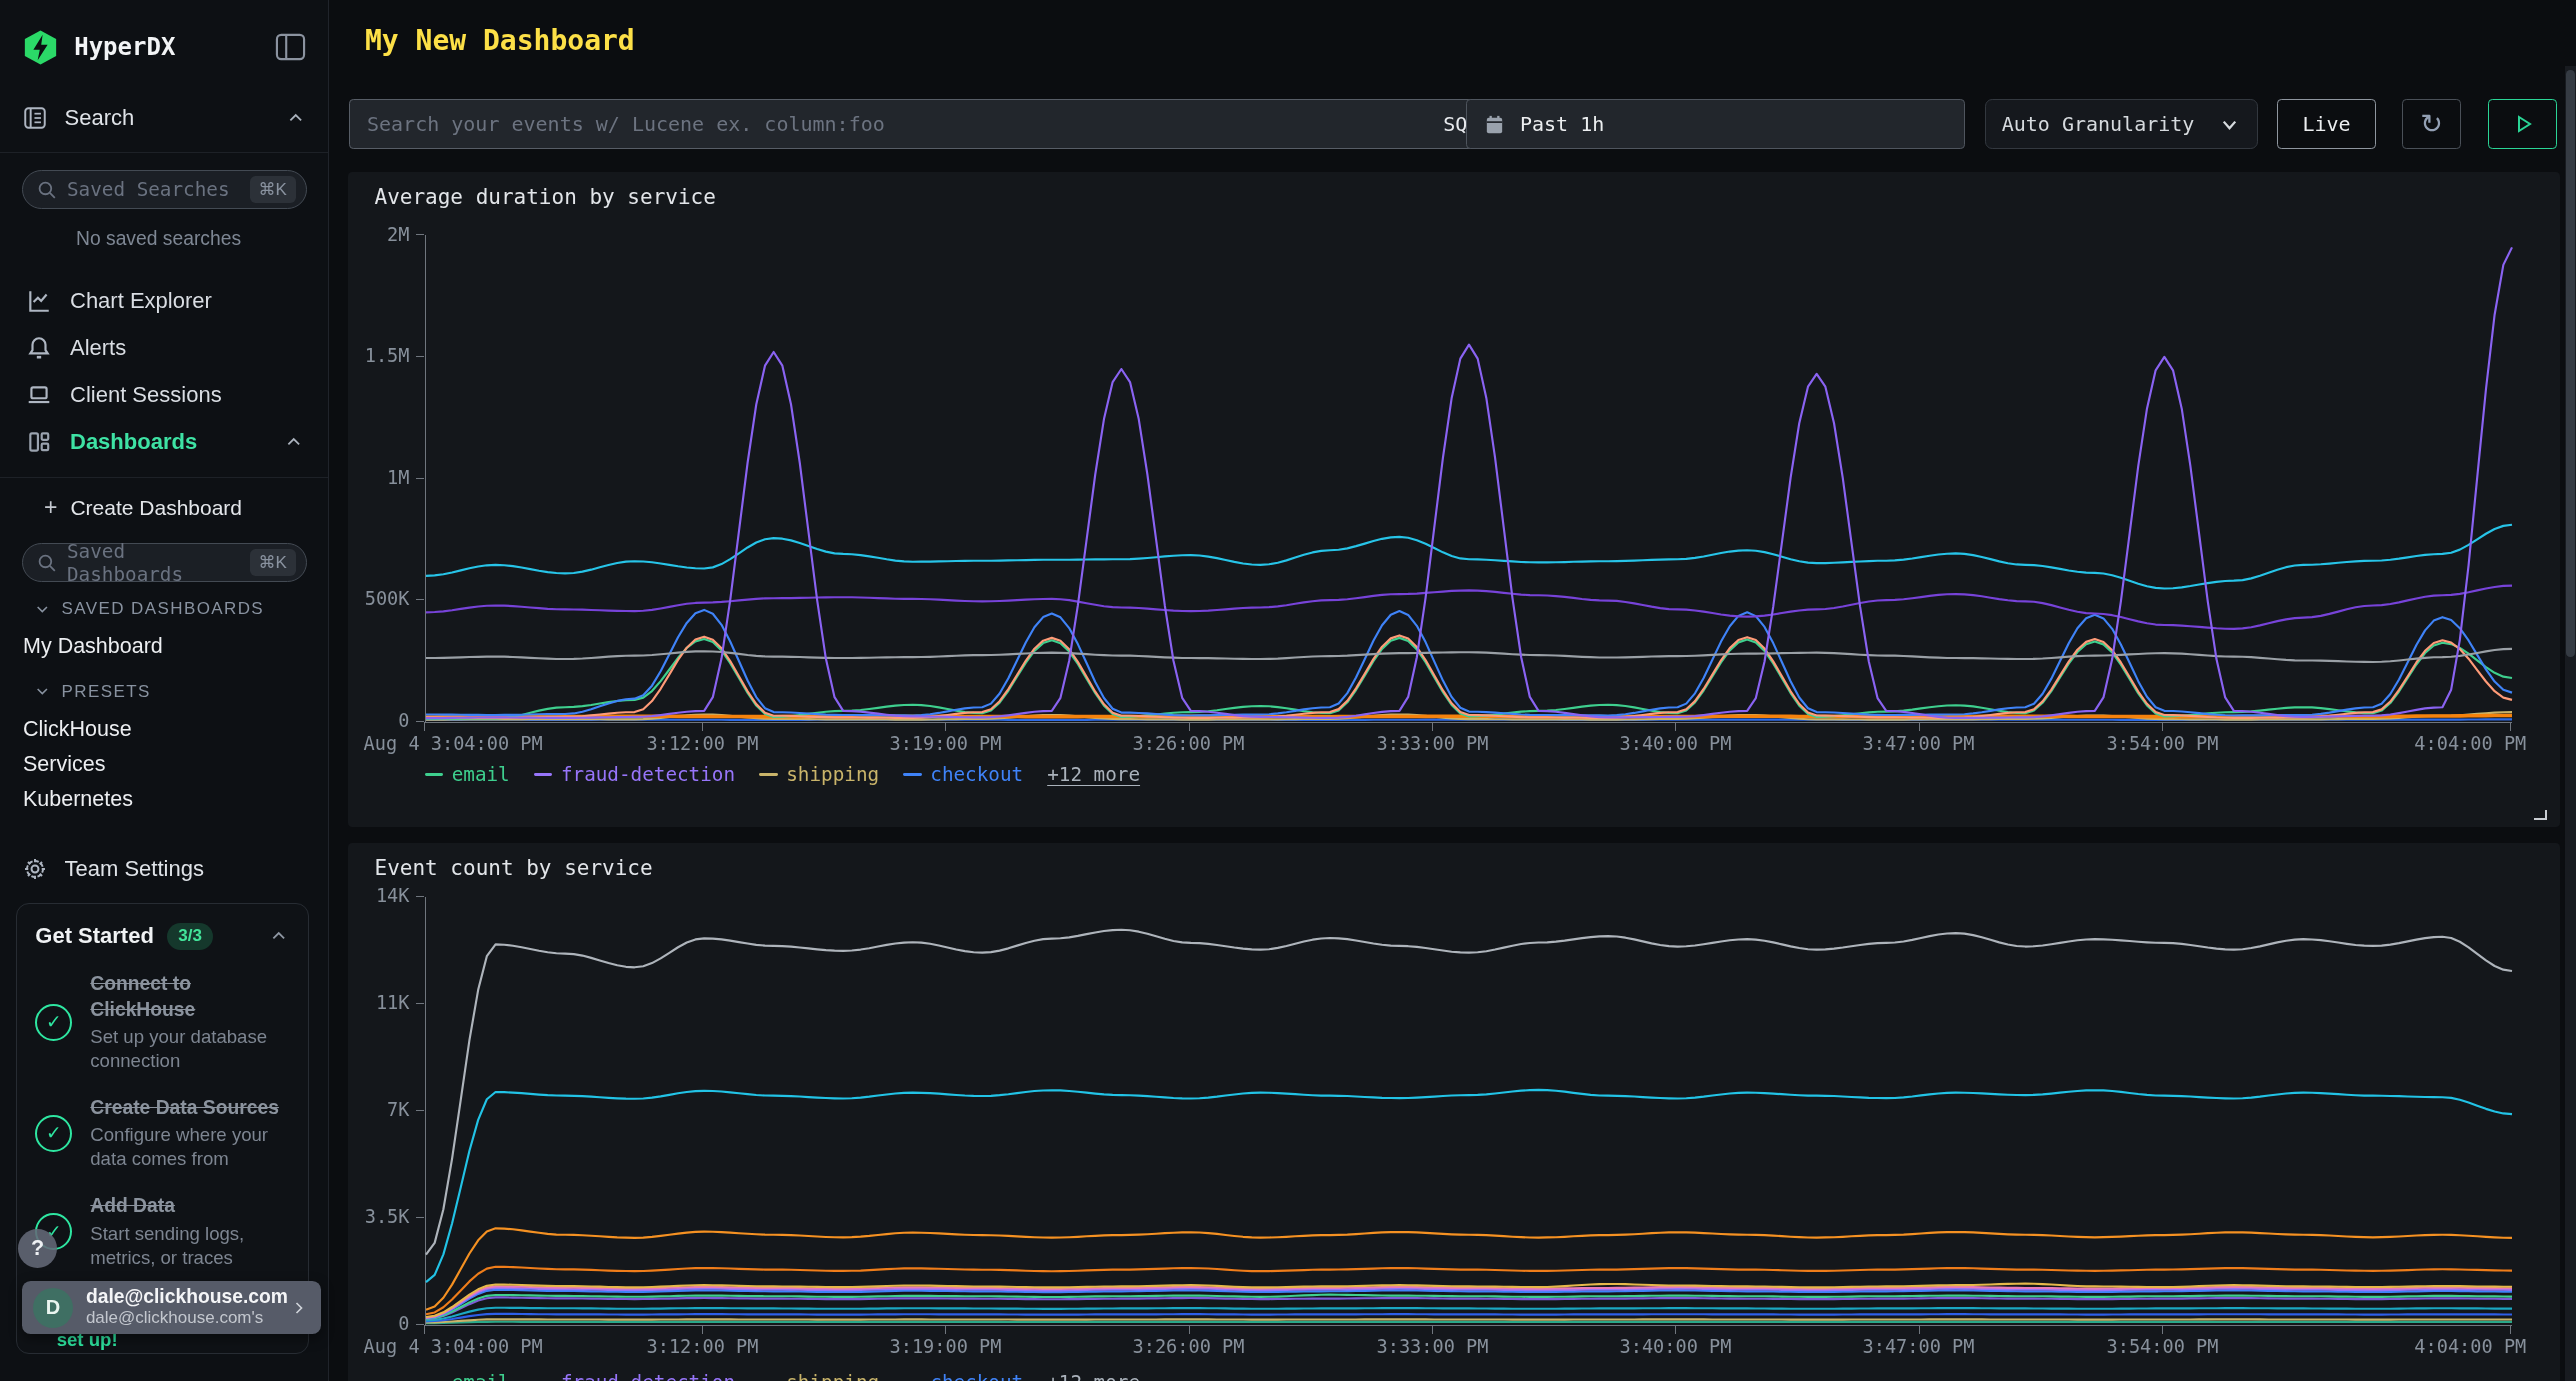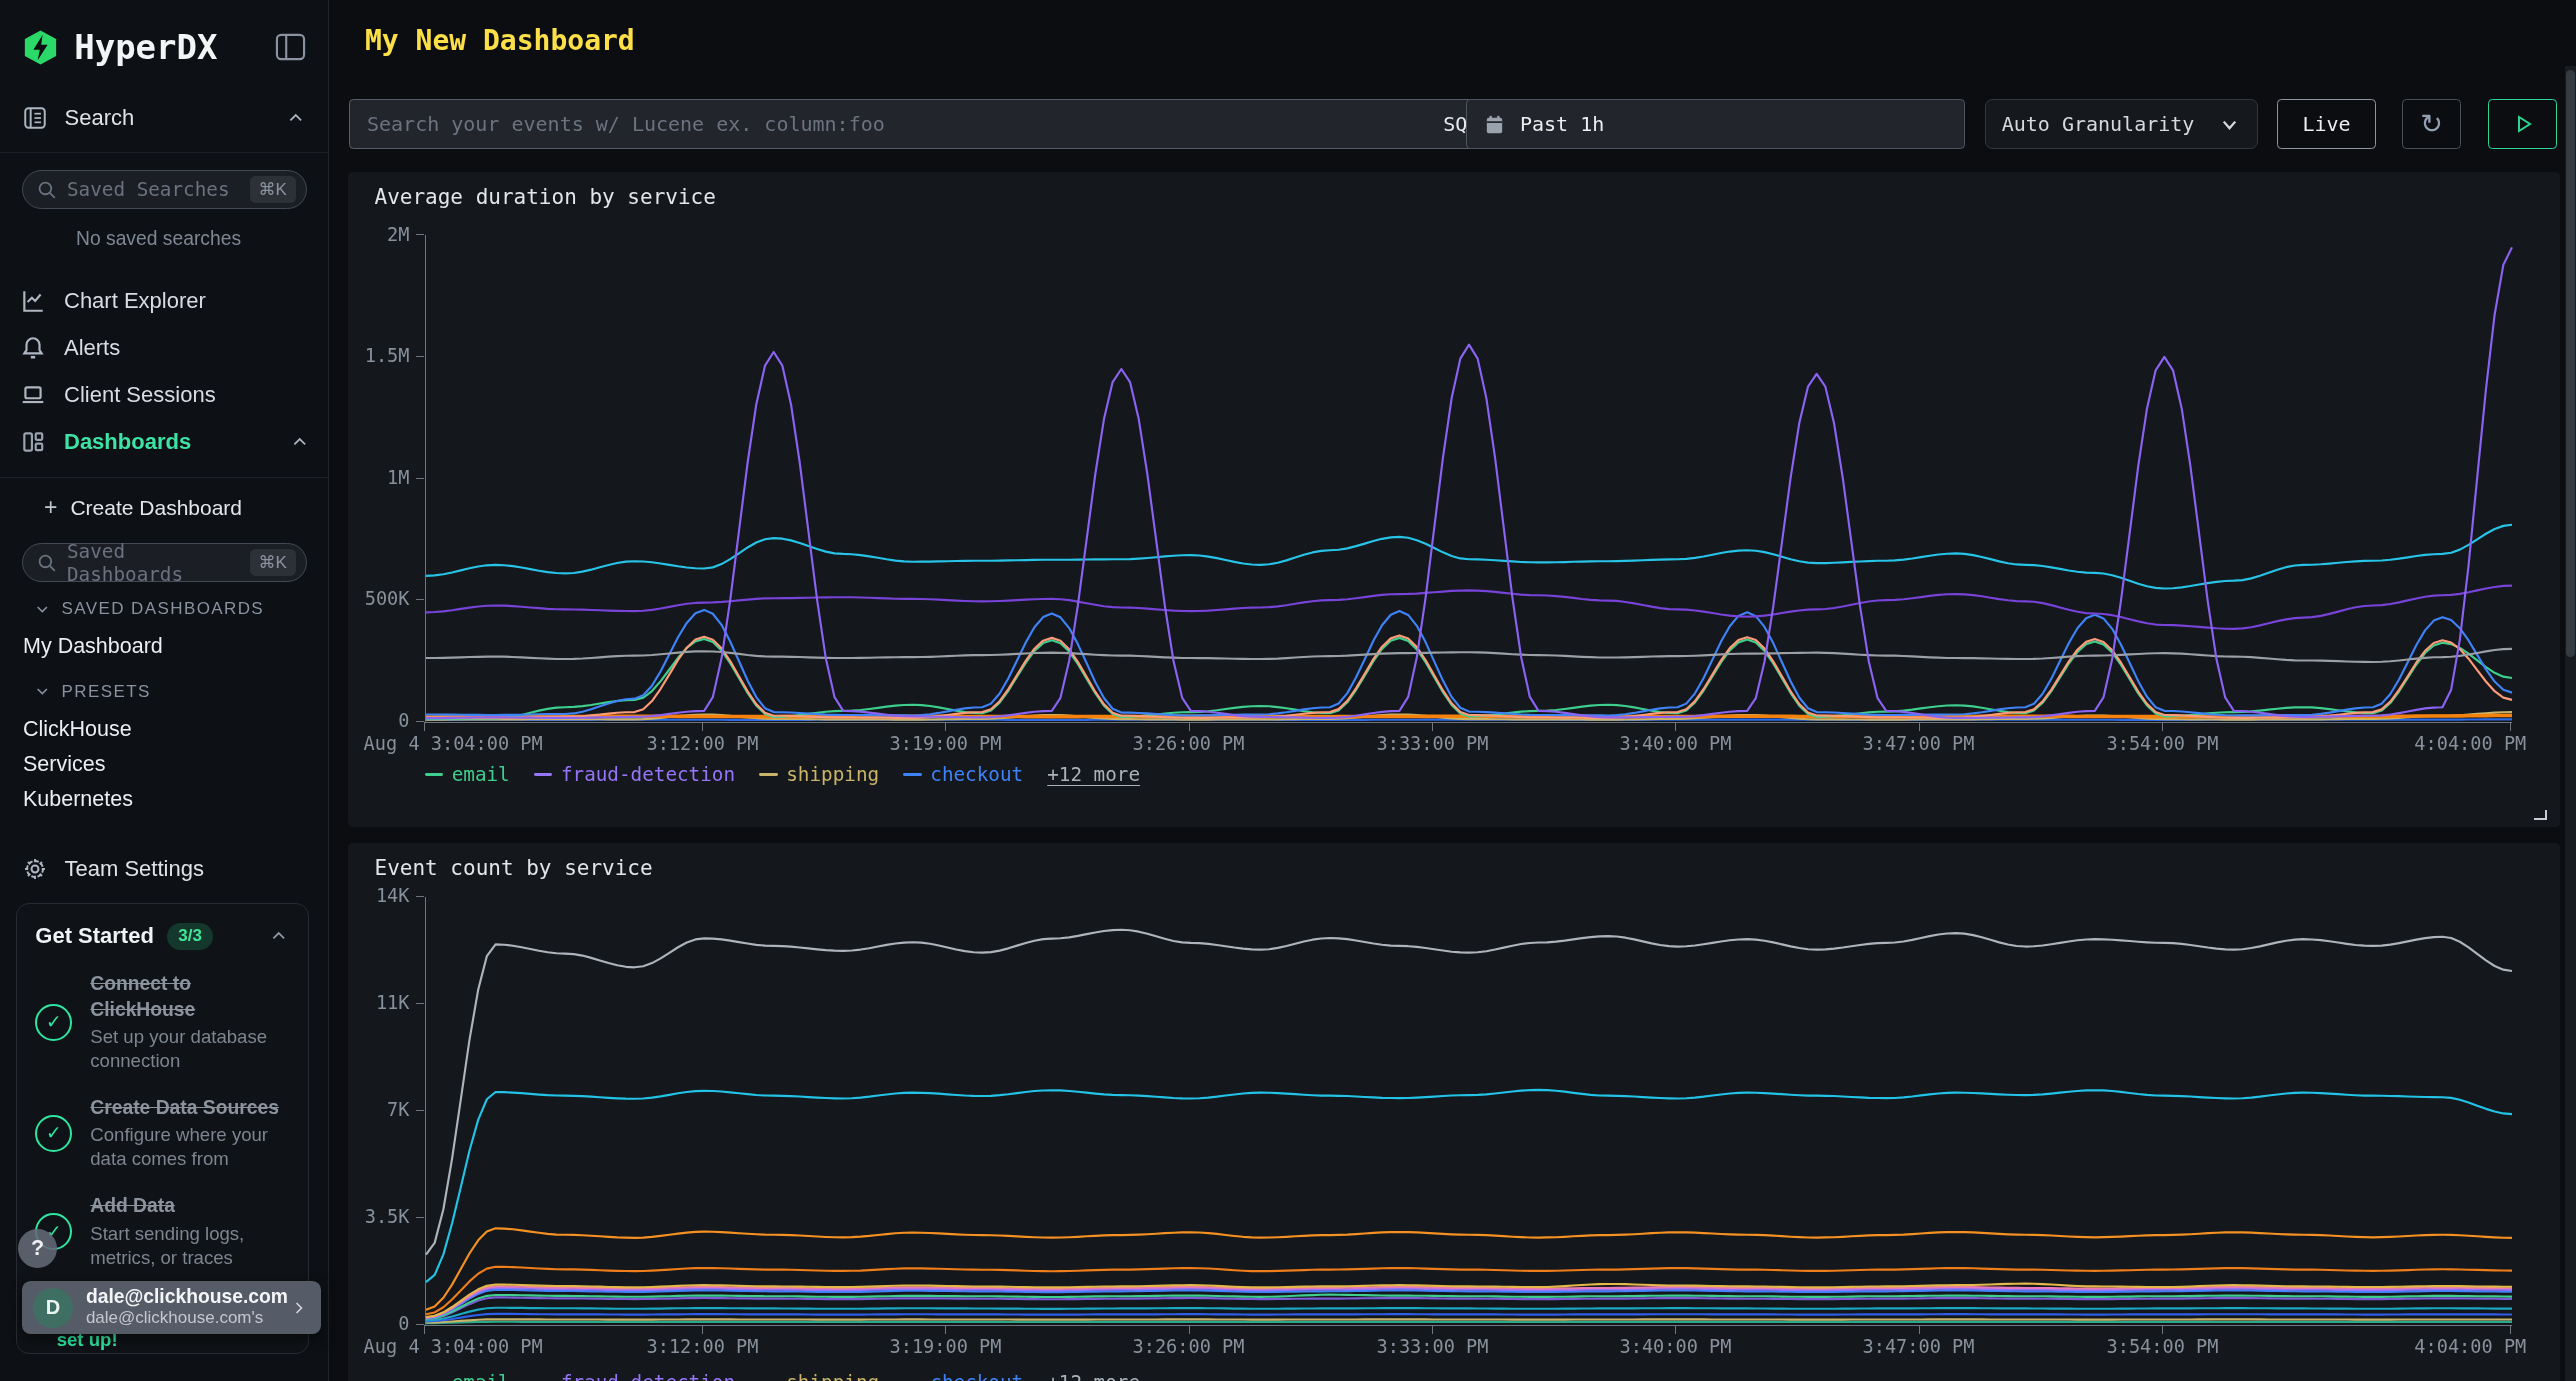--- a/index.html
+++ b/index.html
@@ -6,35 +6,35 @@
   html,body { width:2576px; height:1381px; background:#0b0d10; overflow:hidden;
     font-family:"Liberation Sans", sans-serif; }
   #root { position:relative; width:2576px; height:1381px; background:#0b0d10; }
 
   
   #sidebar { position:absolute; left:0; top:0; width:329px; height:1381px;
     background:#0d1014; border-right:1.4px solid #20242b; }
   .srow { display:flex; align-items:center; padding:0 21.5px; color:#dfe3e8; }
   .logo-row { padding-top:27px; height:67px; }
   .logo-hex { width:37px; height:37px; flex:0 0 37px; }
-  .brand { font-family:"DejaVu Sans Mono", monospace; font-weight:bold; font-size:34px;
+  .brand { font-family:"DejaVu Sans Mono", monospace; font-weight:bold; font-size:24px;
     color:#f2f4f6; margin-left:15.7px; flex:1; }
   .collapse-btn { width:33px; height:30px; }
   .sect-row { margin-top:36px; height:30px; font-size:22px; }
   .sect-row .txt { margin-left:17px; flex:1; }
   .divider { height:1.4px; background:#1d2127; margin-top:18.6px; }
   .pill { margin:17px 21.5px 0 21.5px; height:39px; background:#1b1f25; border:1.4px solid #434a53;
     border-radius:20px; display:flex; align-items:center; padding:0 10px 0 13px; }
   .pill .ph { font-family:"DejaVu Sans Mono", monospace; font-size:19.3px; color:#6a7280;
     margin-left:10px; flex:1; }
   .kbd { background:#2c3138; color:#8a93a0; border-radius:5.7px; font-size:17px;
     padding:2.9px 8.6px; }
   .muted-line { margin-top:18.6px; padding-left:76px; font-size:19.3px; color:#7e8794; height:23px; }
   .nav { margin-top:27px; }
-  .nav-item { display:flex; align-items:center; height:47px; padding:0 18px; font-size:22px;
+  .nav-item { display:flex; align-items:center; height:47px; padding:0 24px; font-size:22px;
     color:#d9dde3; cursor:pointer; }
   .nav-item .nicon { width:29px; display:flex; justify-content:center; }
   .nav-item .txt { margin-left:17px; flex:1; }
   .nav-item.active .txt { color:#3ee2a4; font-weight:bold; }
   .sub-row { display:flex; align-items:center; height:39px; padding:0 21.5px 0 44px;
     font-size:21px; color:#e3e6ea; margin-top:10px; }
   .sub-row .plus { font-size:23px; color:#c4c9d0; margin-right:13px; }
   .tree-head { display:flex; align-items:center; height:23px; padding:0 21.5px 0 33px;
     margin-top:15.7px; font-size:17px; letter-spacing:1.4px; color:#8892a0; }
   .tree-head .txt { margin-left:10px; }

